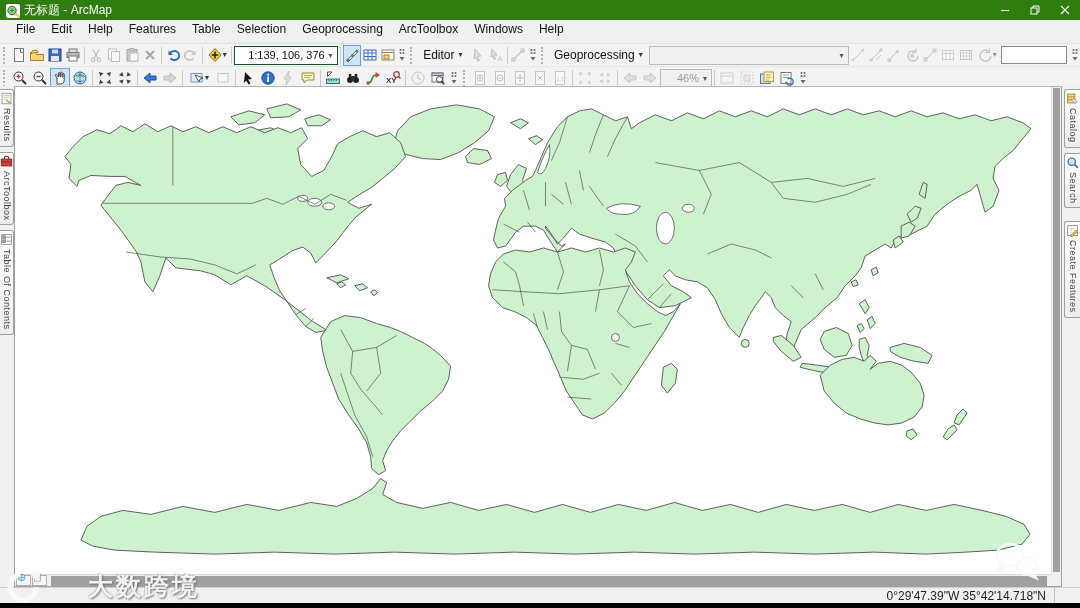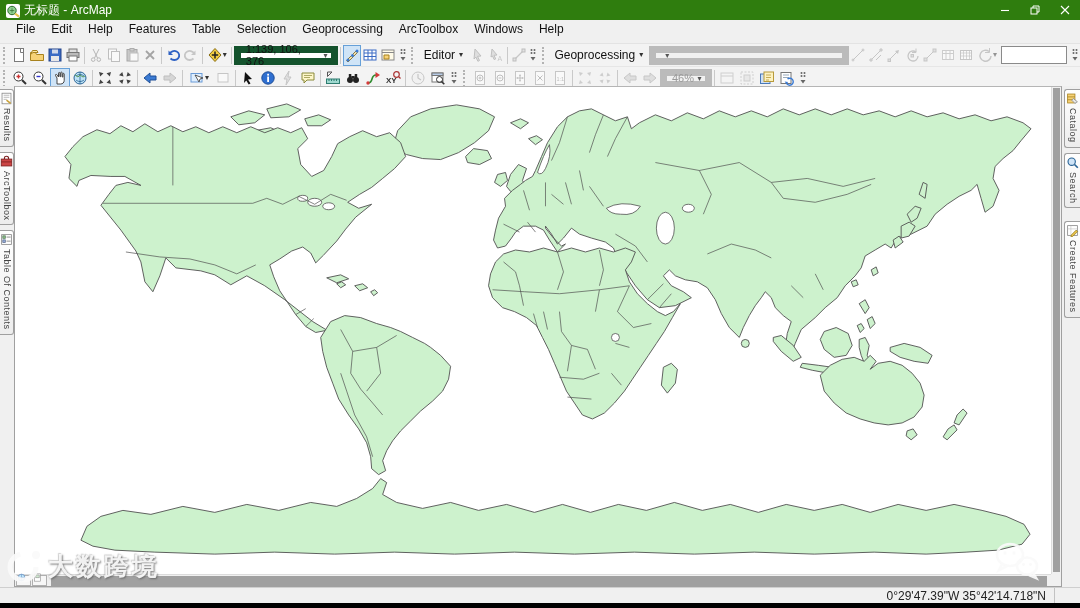--- a/index.html
+++ b/index.html
@@ -23,21 +23,21 @@
   .toolbar-row.r1 { border-bottom:1px solid #e6e6e6; }
   .toolbar-row.r2 { border-bottom:1px solid #c9c9c9; }
   .grip { width:3px; height:17px; border-left:2px dotted #b3b3b3; margin:0 4px 0 3px; }
   .sep  { width:1px; height:17px; background:#c9c9c9; margin:0 2px; }
   .tbtn { width:20px; height:21px; border:1px solid transparent; background:transparent; display:flex; align-items:center; justify-content:center; padding:0; }
   .tbtn.wcaret { width:28px; }
   .tbtn.active { background:#cfe4f7; border-color:#66a0d8; }
   .tbtn.disabled { filter:grayscale(1) opacity(.5); }
   .icn, .icn svg { width:16px; height:16px; display:block; }
   .caret { font-size:8px; color:#333; line-height:8px; }
-  .combo { height:19px; background:#fff; border:7px solid #14532d; display:flex; align-items:center; justify-content:flex-start; font-size:11px; padding-left:5px; color:#111; }
+  .combo { height:19px; background:#fff; border:1px solid #14532d; display:flex; align-items:center; justify-content:flex-end; font-size:11px; color:#111; }
   .combo.disabled { background:#f1f1f1; color:#999; border-color:#bbb; }
   .combo .dd { width:12px; text-align:center; color:#555; font-size:8px; }
   .menu-btn { border:none; background:transparent; font-size:12px; display:flex; align-items:center; gap:4px; padding:2px 6px; color:#111; }
   .tinput { height:18px; border:1px solid #8a8a8a; background:#fff; margin:0 2px; }
   .ovf { width:10px; height:20px; display:flex; align-items:center; justify-content:center; margin:0 1px; }
 
   
   .main { position:absolute; top:86px; left:0; right:0; bottom:21px; display:flex; background:#f0f0f0; }
   .strip { display:flex; flex-direction:column; align-items:flex-start; padding-top:3px; }
   .strip.left { width:14px; }
@@ -64,21 +64,21 @@
 
   
   .statusbar { position:absolute; left:0; right:0; bottom:5px; height:16px; background:#f0f0f0; border-top:1px solid #cfcfcf; display:flex; align-items:center; justify-content:flex-end; color:#222; }
   .coords { font-size:12px; margin-right:8px; }
   .status-sep { width:26px; height:100%; border-left:1px solid #c2c2c2; }
   .blackstrip { position:absolute; left:0; right:0; bottom:0; height:5px; background:#000; }
 
   
   .wm { position:absolute; z-index:60; display:flex; align-items:center; pointer-events:none; }
   .wm-text { font-weight:bold; color:rgba(250,250,250,.93); text-shadow:1px 1px 2px rgba(96,96,96,.85), -1px -1px 1px rgba(150,150,150,.4); letter-spacing:3px; }
-  .wm.bl { left:4px; bottom:22px; }
+  .wm.bl { left:4px; bottom:2px;gap:40px; }
   .wm.bl .wm-text { font-size:25px; }
   .wm.br { right:32px; bottom:26px; }
   .wm.br .wm-text { font-size:27px; letter-spacing:2px; }
 </style>
 </head>
 <body>
 
 <div class="titlebar">
   <span class="app-ic icn">
     <svg viewBox="0 0 16 16">

